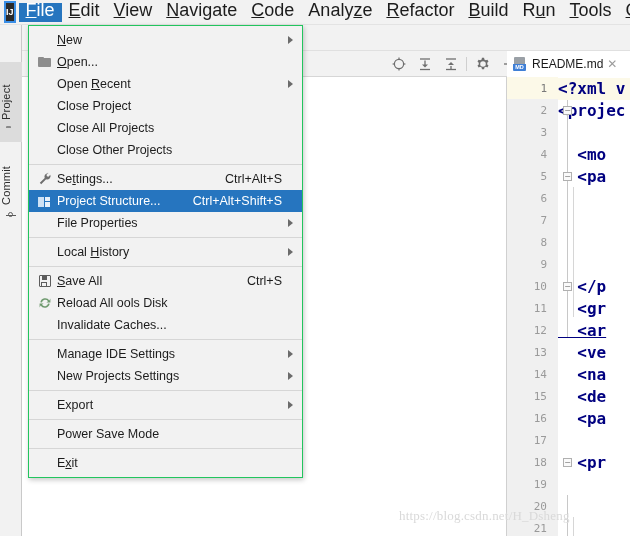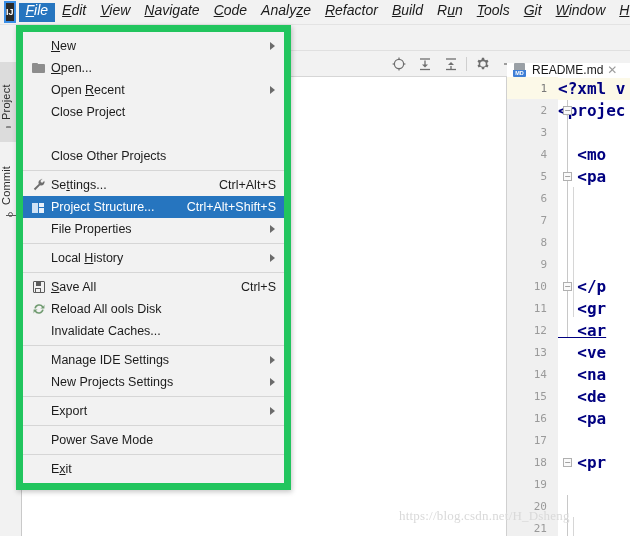--- a/index.html
+++ b/index.html
@@ -40,26 +40,25 @@
     align-items: center;
     justify-content: center;
     color: #ffffff;
     font-size: 9px;
     font-weight: bold;
     letter-spacing: 0px;
     font-family: "Liberation Sans", sans-serif;
   }
   .mb-item {
     padding: 0 7px 5px 7px;
-    font-size: 14px;
+    font-size: 18px;
     line-height: 14px;
     color: #1c1c1c;
     white-space: nowrap;
     cursor: default;
-    font-style: italic;
   }
   .mb-item.active {
     background: #2675bf;
     color: #ffffff;
   }
   .mb-item u { text-decoration: underline; }
 
   
   #leftstrip {
     position: absolute;
@@ -199,24 +198,25 @@
   }
   #tabbar {
     position: absolute;
     left: 0; top: 0;
     width: 123px; height: 26px;
     background: #f2f2f2;
     box-sizing: border-box;
   }
   #tab-readme {
     position: absolute;
-    left: 0; top: 12px;
+    left: 0; top: 0;
     width: 123px; height: 26px;
     background: #ffffff;
     display: flex;
+    align-items: center;
     box-sizing: border-box;
   }
   #md-icon {
     width: 14px; height: 14px;
     margin-left: 6px;
     position: relative;
     flex: none;
   }
   #md-icon .md-top {
     position: absolute; left: 1px; top: 0;
@@ -341,24 +341,24 @@
   #indent-guide2 {
     position: absolute;
     left: 66px; top: 440px;
     width: 1px; height: 19px;
     background: #d6d6d6;
   }
 
   
   #file-menu {
     position: absolute;
-    left: 16px; top: 25px;
+    left: 28px; top: 25px;
     width: 275px;
     background: #f2f2f2;
-    border: 7px solid #22c55e;
+    border: 1px solid #22c55e;
     box-shadow: 1px 2px 5px rgba(0,0,0,0.22);
     box-sizing: border-box;
     padding: 3px 0 3px 0;
     z-index: 50;
   }
   .mi {
     position: relative;
     height: 22px;
     display: flex;
     align-items: center;
@@ -379,21 +379,21 @@
     display: flex;
     align-items: center;
     justify-content: center;
     height: 22px;
   }
   .mi-label { flex: 1 1 auto; }
   .mi-label u { text-decoration: underline; }
   .mi-shortcut {
     font-size: 12.5px;
     color: #1c1c1c;
-    padding-right: 8px;
+    padding-right: 20px;
     white-space: nowrap;
   }
   .mi.sel .mi-shortcut { color: #ffffff; }
   .mi.disabled .mi-shortcut { color: #a6a6a6; }
   .mi-arrow {
     position: absolute;
     right: 9px;
     width: 0; height: 0;
     border-left: 5px solid #6b6b6b;
     border-top: 4px solid transparent;
@@ -679,20 +679,21 @@
       <span class="mi-icon"></span>
       <span class="mi-label">Open <u>R</u>ecent</span>
       <span class="mi-arrow"></span>
     </div>
     <div class="mi">
       <span class="mi-icon"></span>
       <span class="mi-label">Close Project</span>
     </div>
     <div class="mi">
       <span class="mi-icon"></span>
+      <span class="mi-label">Close All Projects</span>
     </div>
     <div class="mi">
       <span class="mi-icon"></span>
       <span class="mi-label">Close Other Projects</span>
     </div>
     <div class="msep"></div>
     <div class="mi">
       <span class="mi-icon">
         <svg width="14" height="14" viewBox="0 0 14 14">
           <path d="M9.8 1.2a3.4 3.4 0 0 0-3.1 4.7L1.8 10.8l1.4 1.4 4.9-4.9a3.4 3.4 0 0 0 4.2-4.5l-1.9 1.9-1.5-.4-.4-1.5 1.9-1.9a3.4 3.4 0 0 0-.6-.1z" fill="#6e6e6e"></path>

